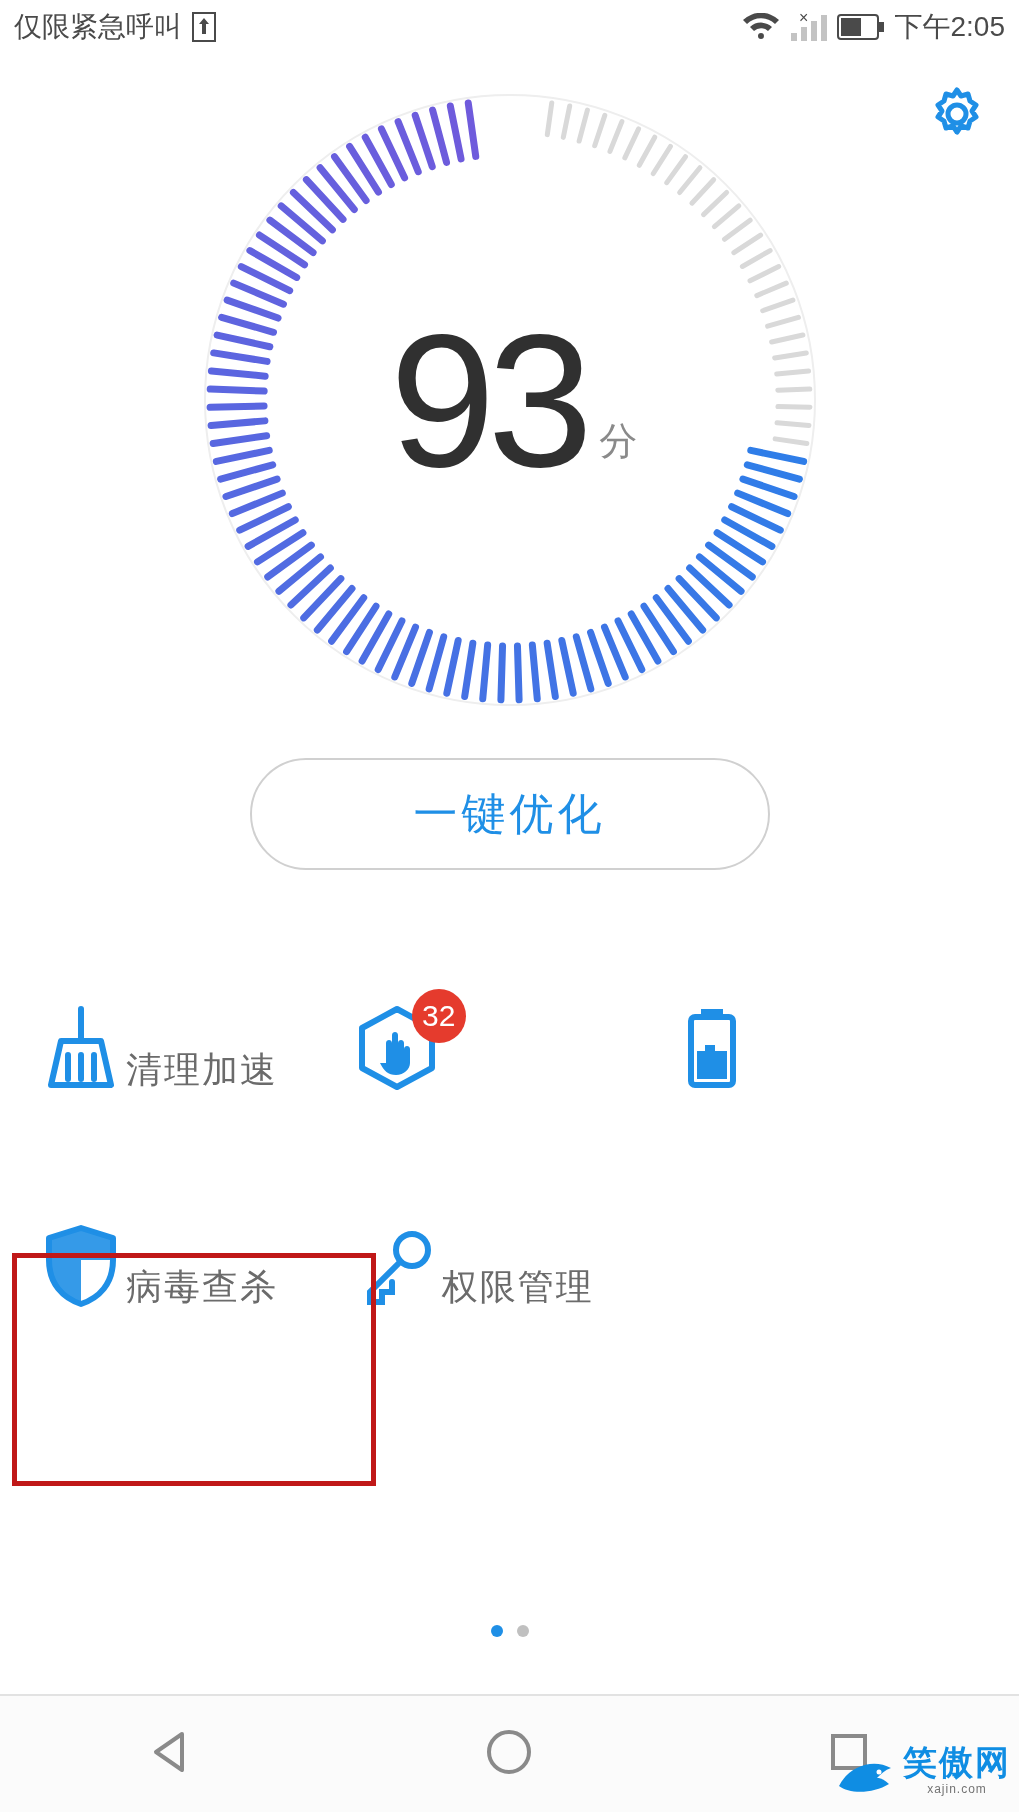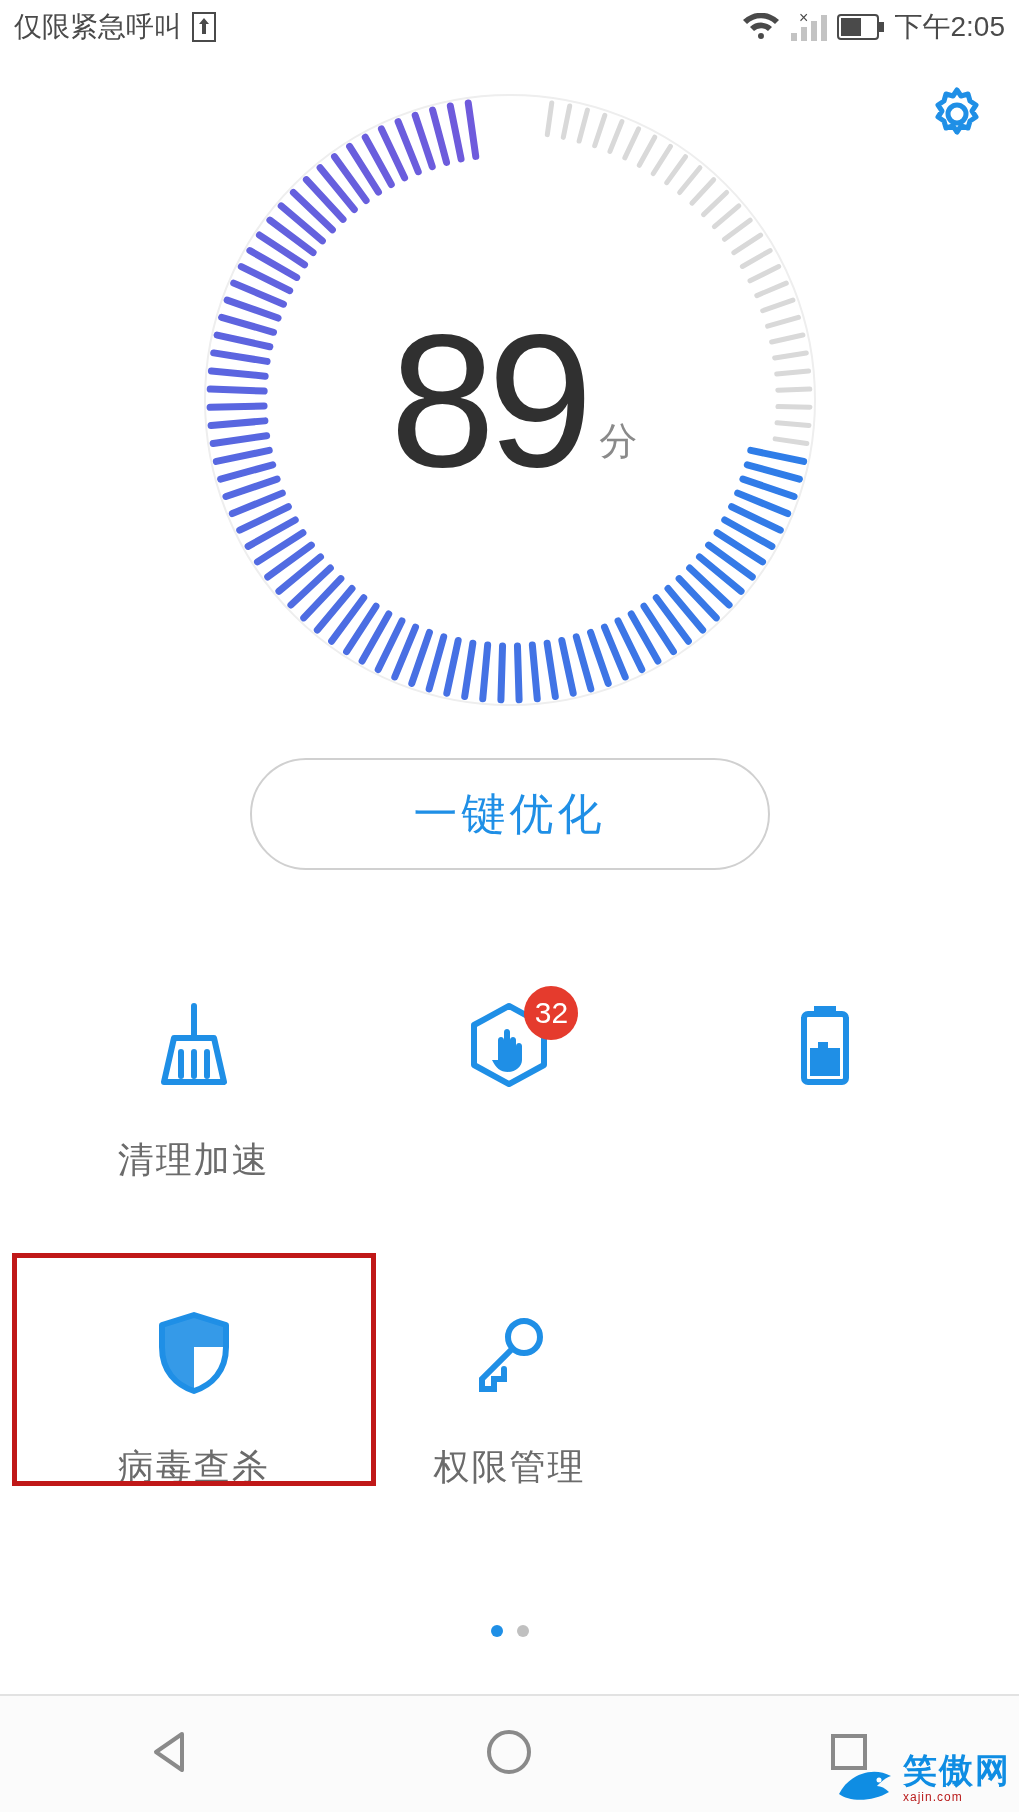--- a/index.html
+++ b/index.html
@@ -79,21 +79,21 @@
   
   .grid {
     margin-top: 118px;
     display: grid;
     grid-template-columns: repeat(3, 1fr);
     row-gap: 98px;
     padding: 0 36px;
   }
   .tile {
     display:flex;
-    flex-direction: column;
+    flex-direction: row;
     align-items:center;
     position: relative;
     cursor: pointer;
     padding:12px 0;
   }
   .tile-icon { width: 90px; height: 90px; position:relative; }
   .tile-label {
     margin-top: 46px;
     font-size: 36px;
     color: #6b6b6b;
@@ -132,28 +132,28 @@
     border-top:2px solid #e2e2e2;
     display:flex;
     align-items:center;
     justify-content:space-around;
     background:#fbfbfb;
   }
   .navbar > div { cursor:pointer; }
   
   .watermark{
     position:absolute;
-    right:8px; bottom:8px;
+    right:8px; bottom:16px;
     display:flex; align-items:flex-end; gap:8px;
   }
   .watermark-text{
     font-size:34px; font-weight:700;
     color:#0f8de3; letter-spacing:2px;
   }
-  .watermark-sub{ font-size:12px; color:#b91c1c; margin-top:-4px; letter-spacing:1px;}
+  .watermark-sub{ font-size:12px; color:#737373; margin-top:-4px; letter-spacing:1px;text-align:center;}
 </style>
 </head>
 <body>
 
 <div class="statusbar">
   <div class="status-left">
     <span>仅限紧急呼叫</span>
     <svg width="24" height="30" viewBox="0 0 24 30">
       <rect x="1" y="1" width="22" height="28" fill="none" stroke="#4a4a4a" stroke-width="2"></rect>
       <path d="M12 6 L7 12 H10 V22 H14 V12 H17 Z" fill="#4a4a4a"></path>
@@ -287,21 +287,21 @@
         <line x1="178.4650195027584" y1="102.11890681067152" x2="149.59148719848585" y2="56.48647172033111" stroke="rgb(105,94,221)" stroke-width="7" stroke-linecap="round"></line>
         <line x1="191.30621770587604" y1="94.52892063036603" x2="165.2514850071659" y2="47.23039101264152" stroke="rgb(106,94,221)" stroke-width="7" stroke-linecap="round"></line>
         <line x1="204.5838273105247" y1="87.7311750705855" x2="181.4436918421033" y2="38.940457403153005" stroke="rgb(107,93,221)" stroke-width="7" stroke-linecap="round"></line>
         <line x1="218.2490294139402" y1="81.75066397354846" x2="198.1085724560246" y2="31.647151187254224" stroke="rgb(107,93,221)" stroke-width="7" stroke-linecap="round"></line>
         <line x1="232.25158001945402" y1="76.60937638686374" x2="215.184853682261" y2="25.37728827666308" stroke="rgb(108,92,221)" stroke-width="7" stroke-linecap="round"></line>
         <line x1="246.53999477281735" y1="72.32621571455141" x2="232.60974972294798" y2="20.153921603111485" stroke="rgb(109,92,220)" stroke-width="7" stroke-linecap="round"></line>
         <line x1="261.06173825905205" y1="68.91693021330912" x2="250.31919299884396" y2="15.996256357694051" stroke="rgb(110,91,220)" stroke-width="7" stroke-linecap="round"></line>
         <line x1="275.76341716382404" y1="66.3940550895737" x2="268.2480697119805" y2="12.919579377528919" stroke="rgb(111,91,220)" stroke-width="7" stroke-linecap="round"></line>
       </svg>
     <div class="score">
-      <span>89</span>
+      <span>93</span>
       <span class="score-unit">分</span>
     </div>
   </div>
 
   <button class="optimize-btn">一键优化</button>
 </div>
 
 <div class="grid">
 
   <div class="tile">

